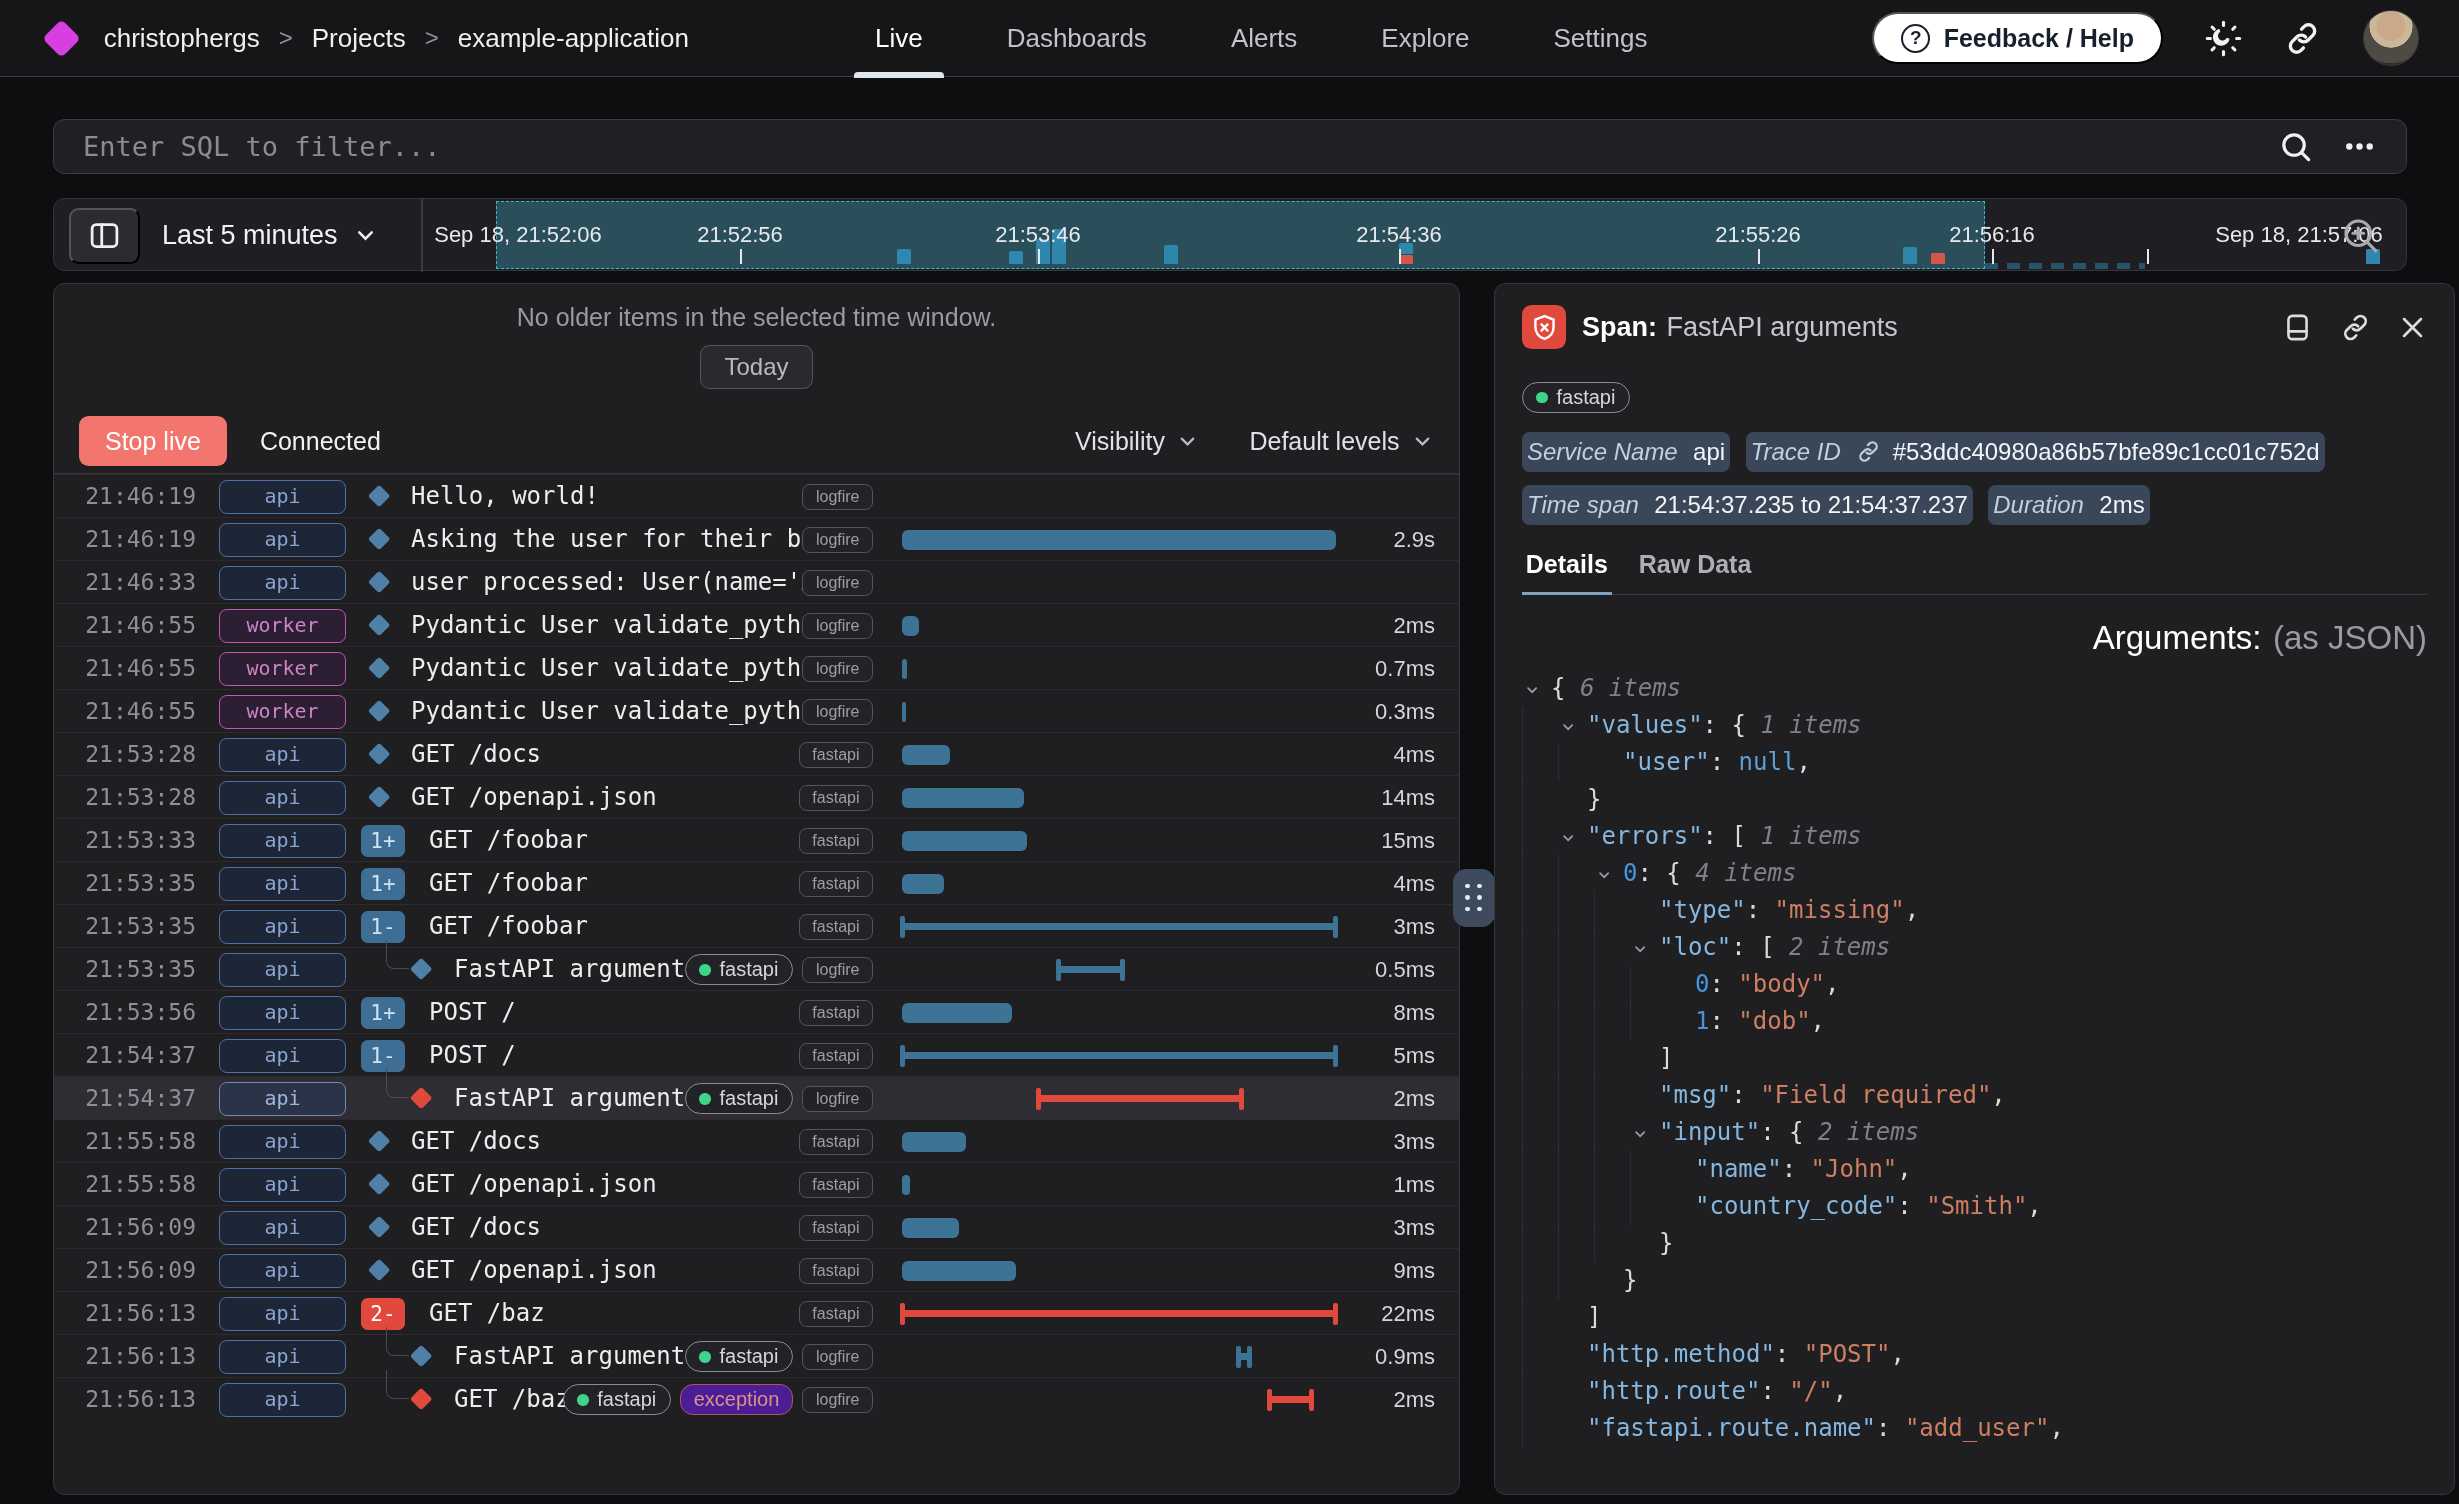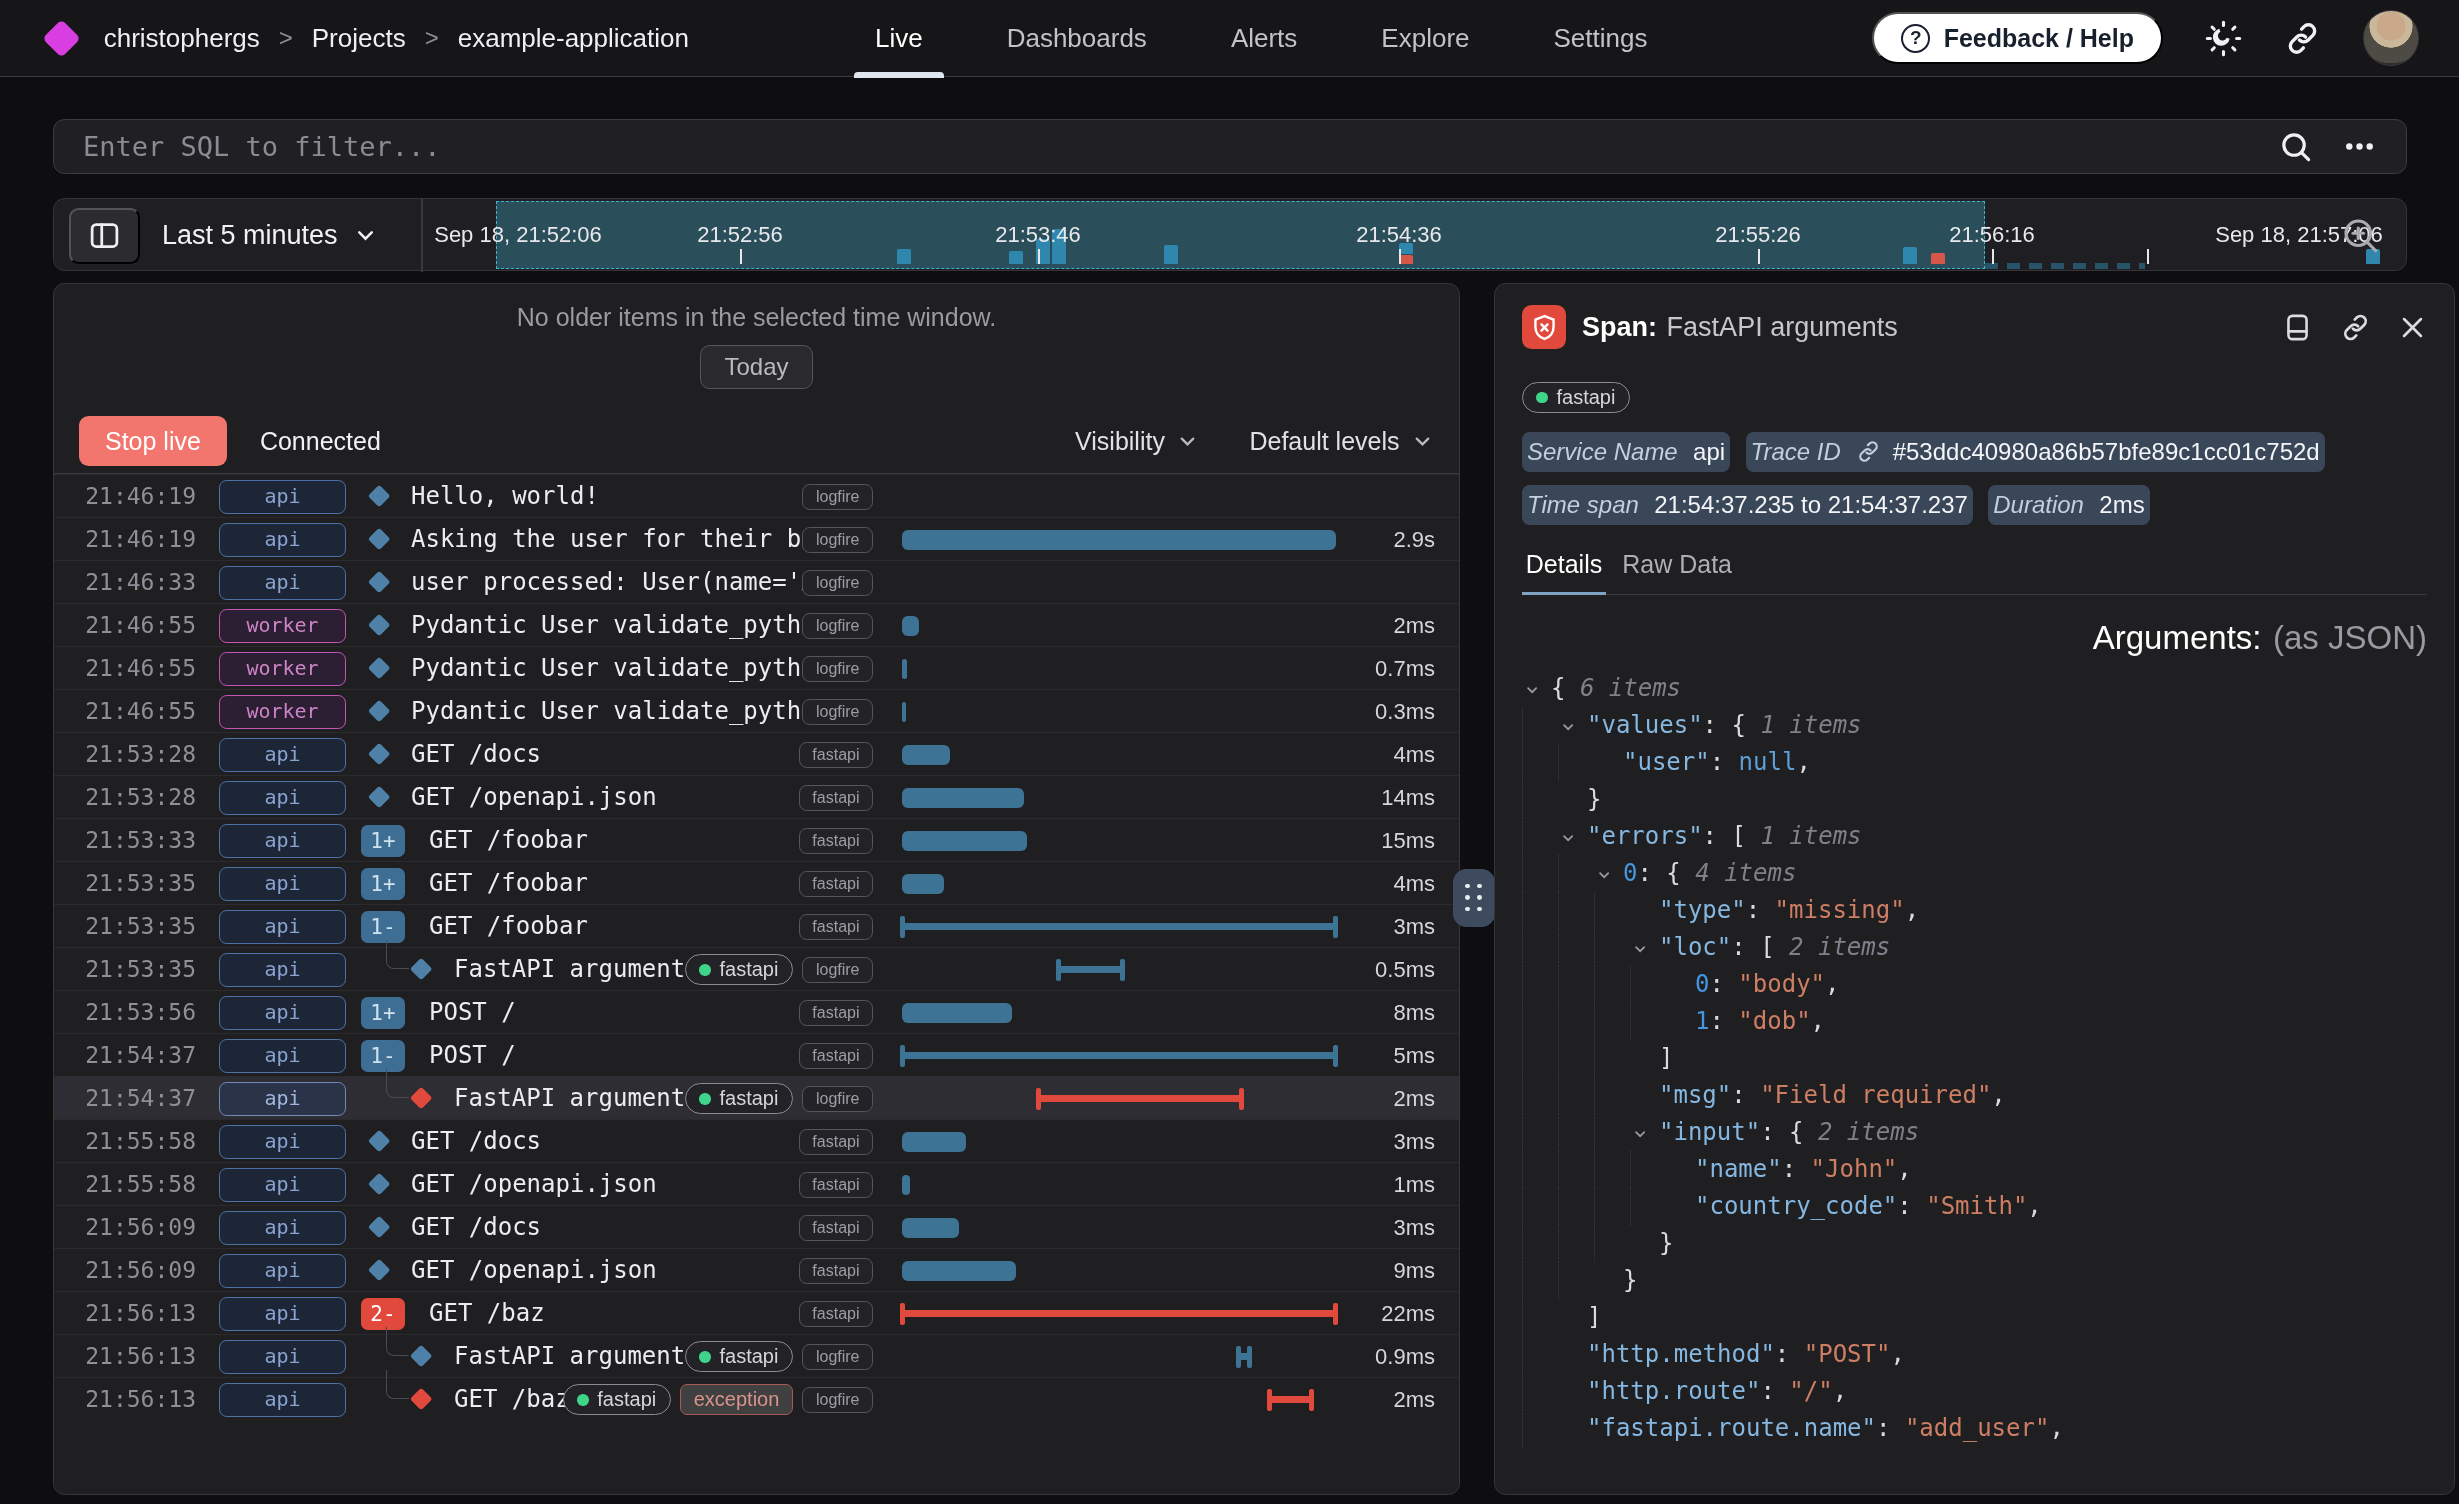--- a/index.html
+++ b/index.html
@@ -92,21 +92,21 @@
   .conn { position:absolute; left:332px; top:-7.7px; width:23px; height:29px; border-left:1.9px solid #4a4a52;
     border-bottom:1.9px solid #4a4a52; border-bottom-left-radius:7.7px; }
   .msg { position:absolute; top:0; line-height:43px; font-size:24px; color:#ededf0; white-space:nowrap; }
   .row.plain .msg { left:357px; }
   .row.expnd .msg { left:375px; }
   .row.child .msg { left:400px; }
   .tags { position:absolute; right:586px; top:4.8px; height:34px; display:flex; align-items:center; gap:9.6px; font-family:"Liberation Sans", sans-serif; }
   .tag { border:1.9px solid #55555b; color:#9d9da4; background:#232327; border-radius:7.7px; font-size:16px; padding:2.9px 12.5px; }
   .tagdot { border:1.9px solid #8b8b93; color:#d6d6da; border-radius:17.3px; font-size:20px; padding:2.9px 13.4px; display:flex; align-items:center; gap:8.6px; background:#232327; }
   .tagdot .dot { width:11.5px; height:11.5px; border-radius:50%; background:#3ed489; }
-  .tagexc { border:1.9px solid #aa5a55; background:#404040; color:#d8938c; border-radius:7px; font-size:20px; padding:2.9px 12.5px; }
+  .tagexc { border:1.9px solid #aa5a55; background:#4c1d95; color:#d8938c; border-radius:13px; font-size:20px; padding:2.9px 12.5px; }
   .track { position:absolute; left:848px; top:0; width:434px; height:43px; }
   .bar { position:absolute; top:11.5px; height:20px; border-radius:5.8px; }
   .sline { position:absolute; top:18px; height:6.7px; border-radius:1.9px; }
   .cap { position:absolute; top:10.6px; width:4.8px; height:22px; border-radius:1.9px; }
   .cb { background:#3d7395; } .cr { background:#e2493d; }
   .dur { position:absolute; right:24px; top:0; width:134px; text-align:right; line-height:43px; font-size:22px;
     color:#d6d6da; font-family:"Liberation Sans", sans-serif; }
 
   
   #drag-handle { position:absolute; left:1453px; top:869px; width:42px; height:58px; background:#3e4a5e; border-radius:13.4px;
@@ -120,21 +120,21 @@
   #detail-title { margin-left:16px; font-size:27px; color:#c6c6cb; }
   #detail-title b { color:#ffffff; font-weight:700; margin-right:9.6px; }
   #detail-header .right { margin-left:auto; display:flex; align-items:center; gap:27px; color:#dcdcde; }
   #detail-tag { margin-top:33px; display:inline-flex; }
   #chips { margin-top:19px; display:flex; flex-direction:column; gap:13.4px; }
   .chip-row { display:flex; gap:15.4px; }
   .chip { background:#3a4759; border-radius:7.7px; height:40px; display:flex; align-items:center; padding:0 5px; font-size:24px; }
   .chip .lab { font-style:italic; color:#c3cfdf; margin-right:15.4px; }
   .chip .val { color:#f3f5f8; }
   .chip .icon { color:#c3cfdf; margin-right:11.5px; }
-  #detail-tabs { margin-top:25px; display:flex; gap:20px; border-bottom:1.9px solid #3a3a3f; padding:0 3.8px; }
+  #detail-tabs { margin-top:25px; display:flex; gap:31px; border-bottom:1.9px solid #3a3a3f; padding:0 3.8px;font-weight:bold; }
   .dtab { position:relative; font-size:25px; padding-bottom:14.4px; color:#aeaeb4; }
   .dtab.active { color:#ffffff; }
   .dtab.active::after { content:""; position:absolute; left:-3.8px; right:-3.8px; bottom:-1.9px; height:3.8px; background:#7fa3c0; }
   #args-heading { margin-top:24px; font-size:33px; font-weight:400; color:#ffffff;text-align:right; }
   #args-heading .dim { color:#9a9aa2; margin-left:11.5px; }
   #json { margin-top:13.4px; font-family:"DejaVu Sans Mono", monospace; font-size:24px; }
   .jline { height:37px; line-height:37px; white-space:nowrap; }
   .guide { display:inline-block; width:36px; height:37px; vertical-align:top; border-left:1px dotted #3a3a41; }
   .chevslot { display:inline-block; width:29px; height:37px; vertical-align:top; position:relative; color:#9a9aa2; }
   .chevslot svg { position:absolute; left:1.9px; top:12.5px; }

